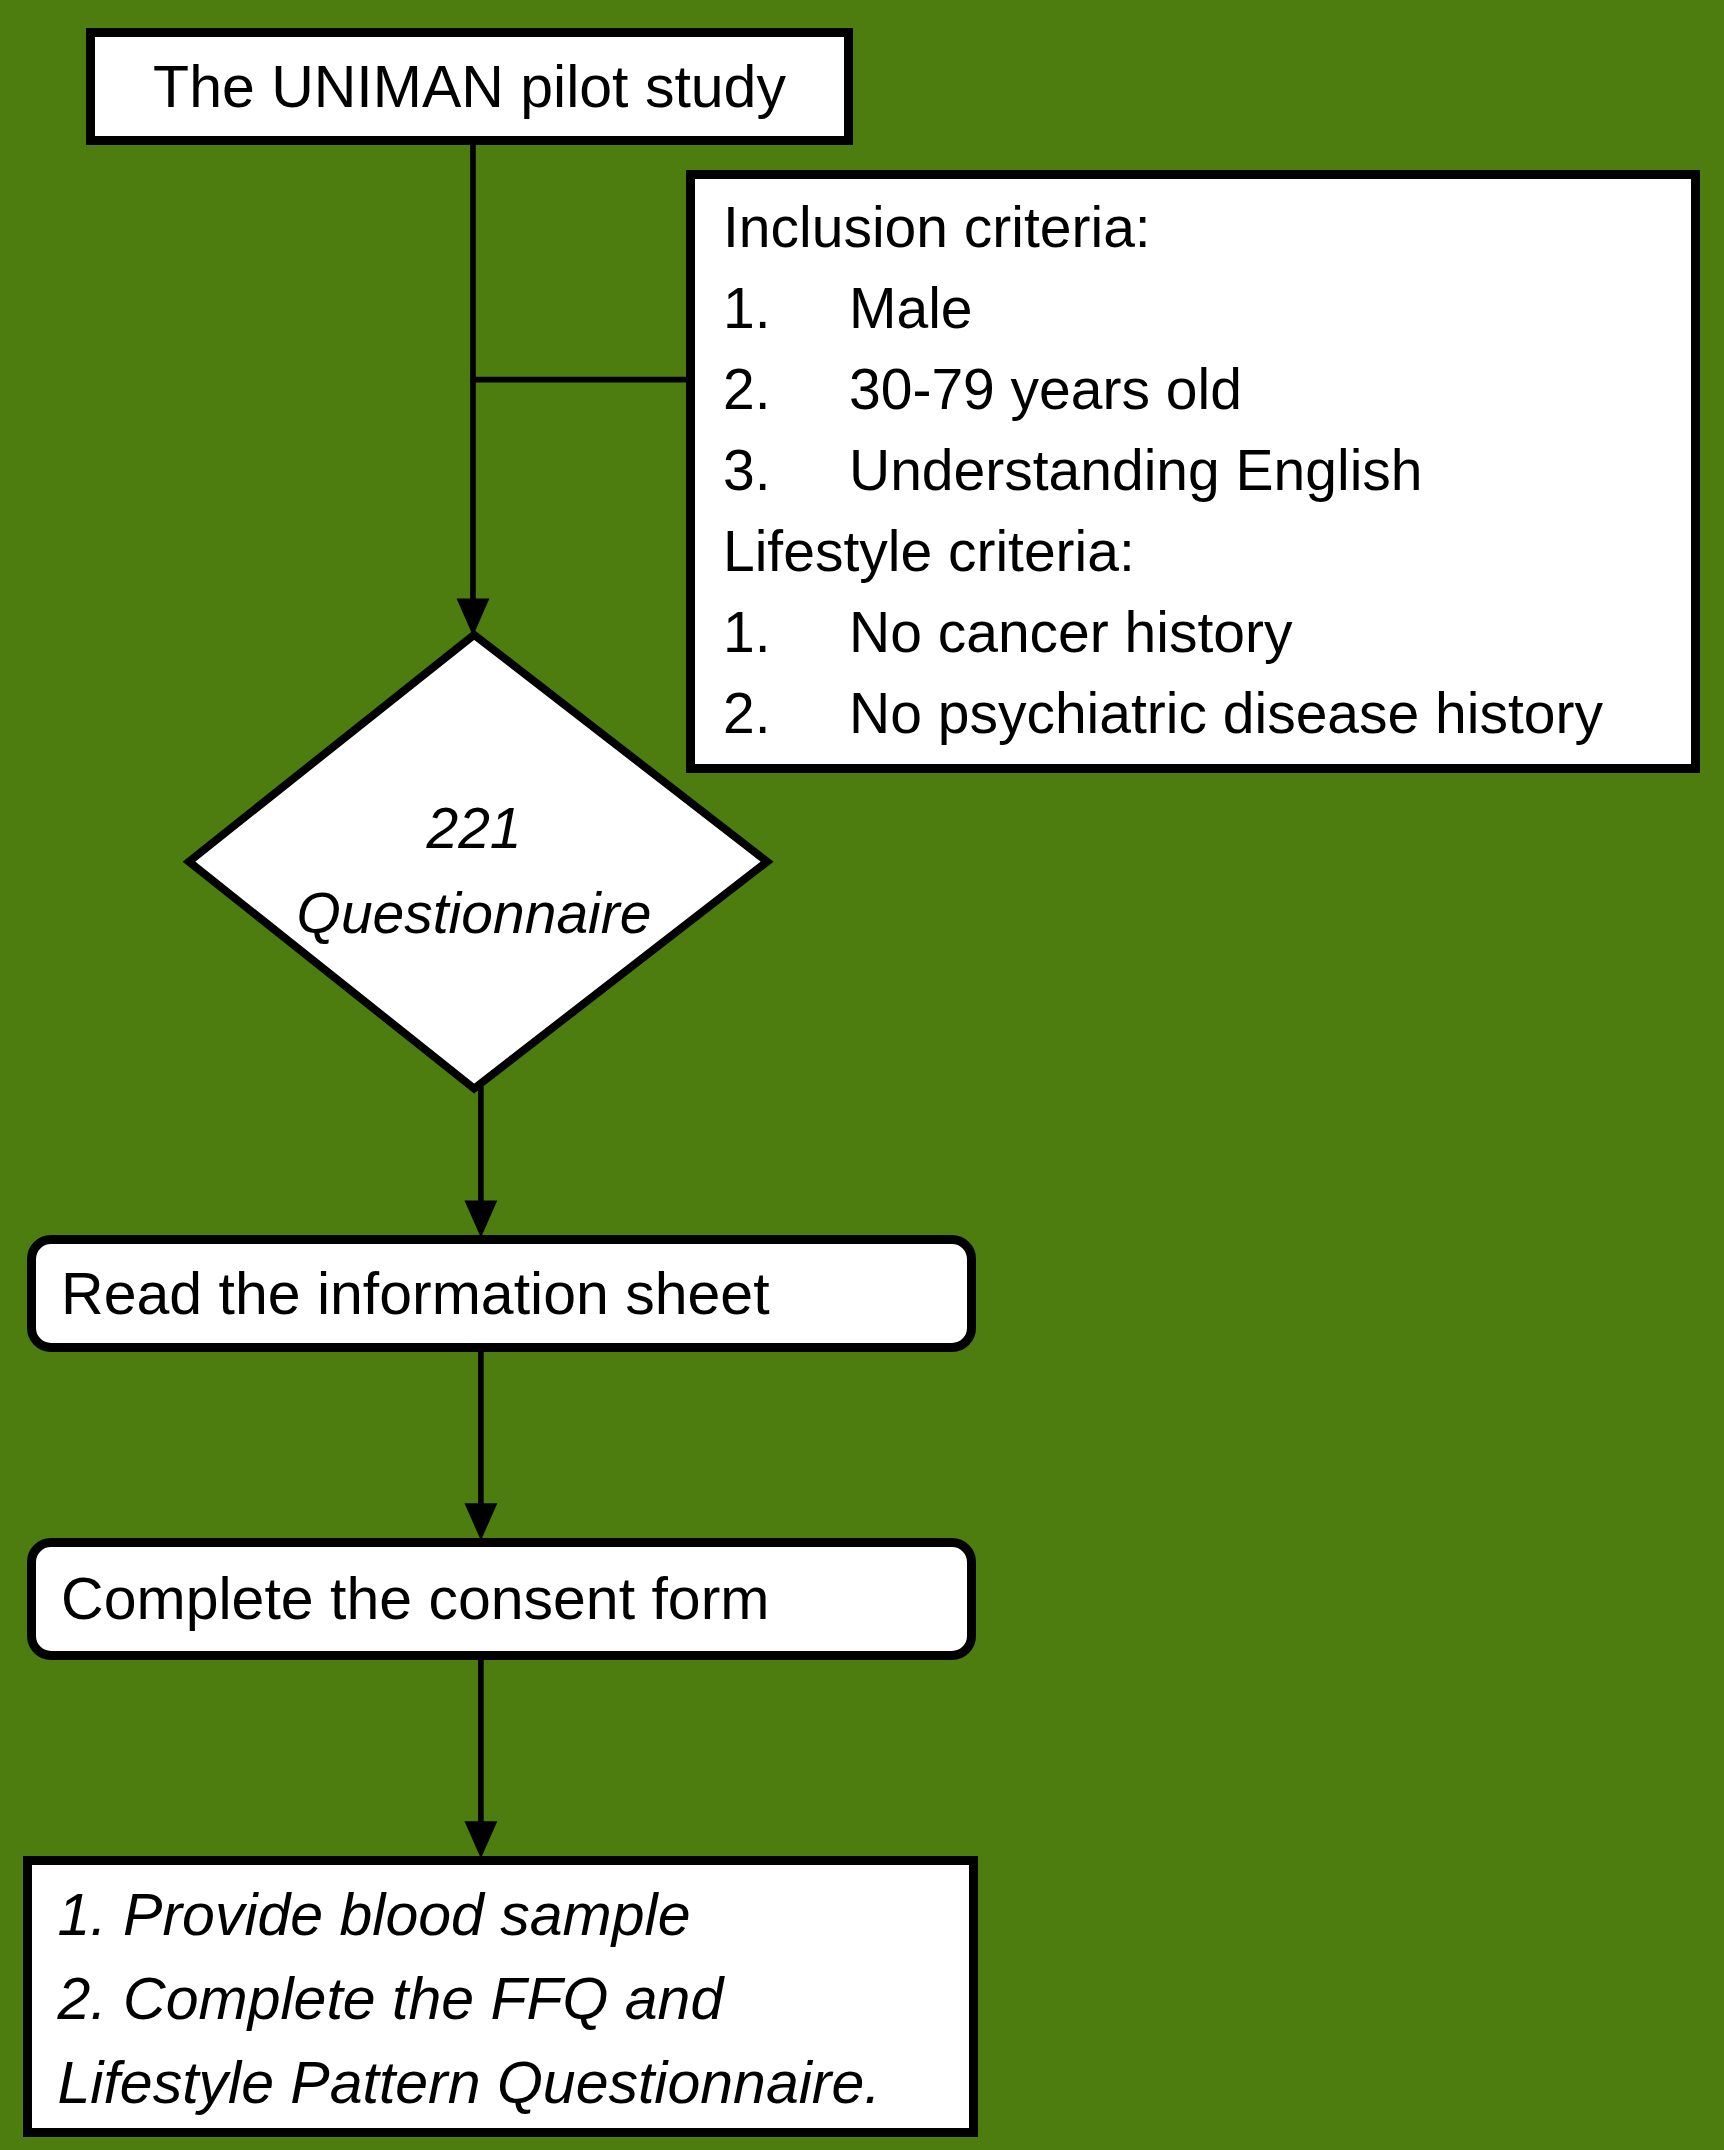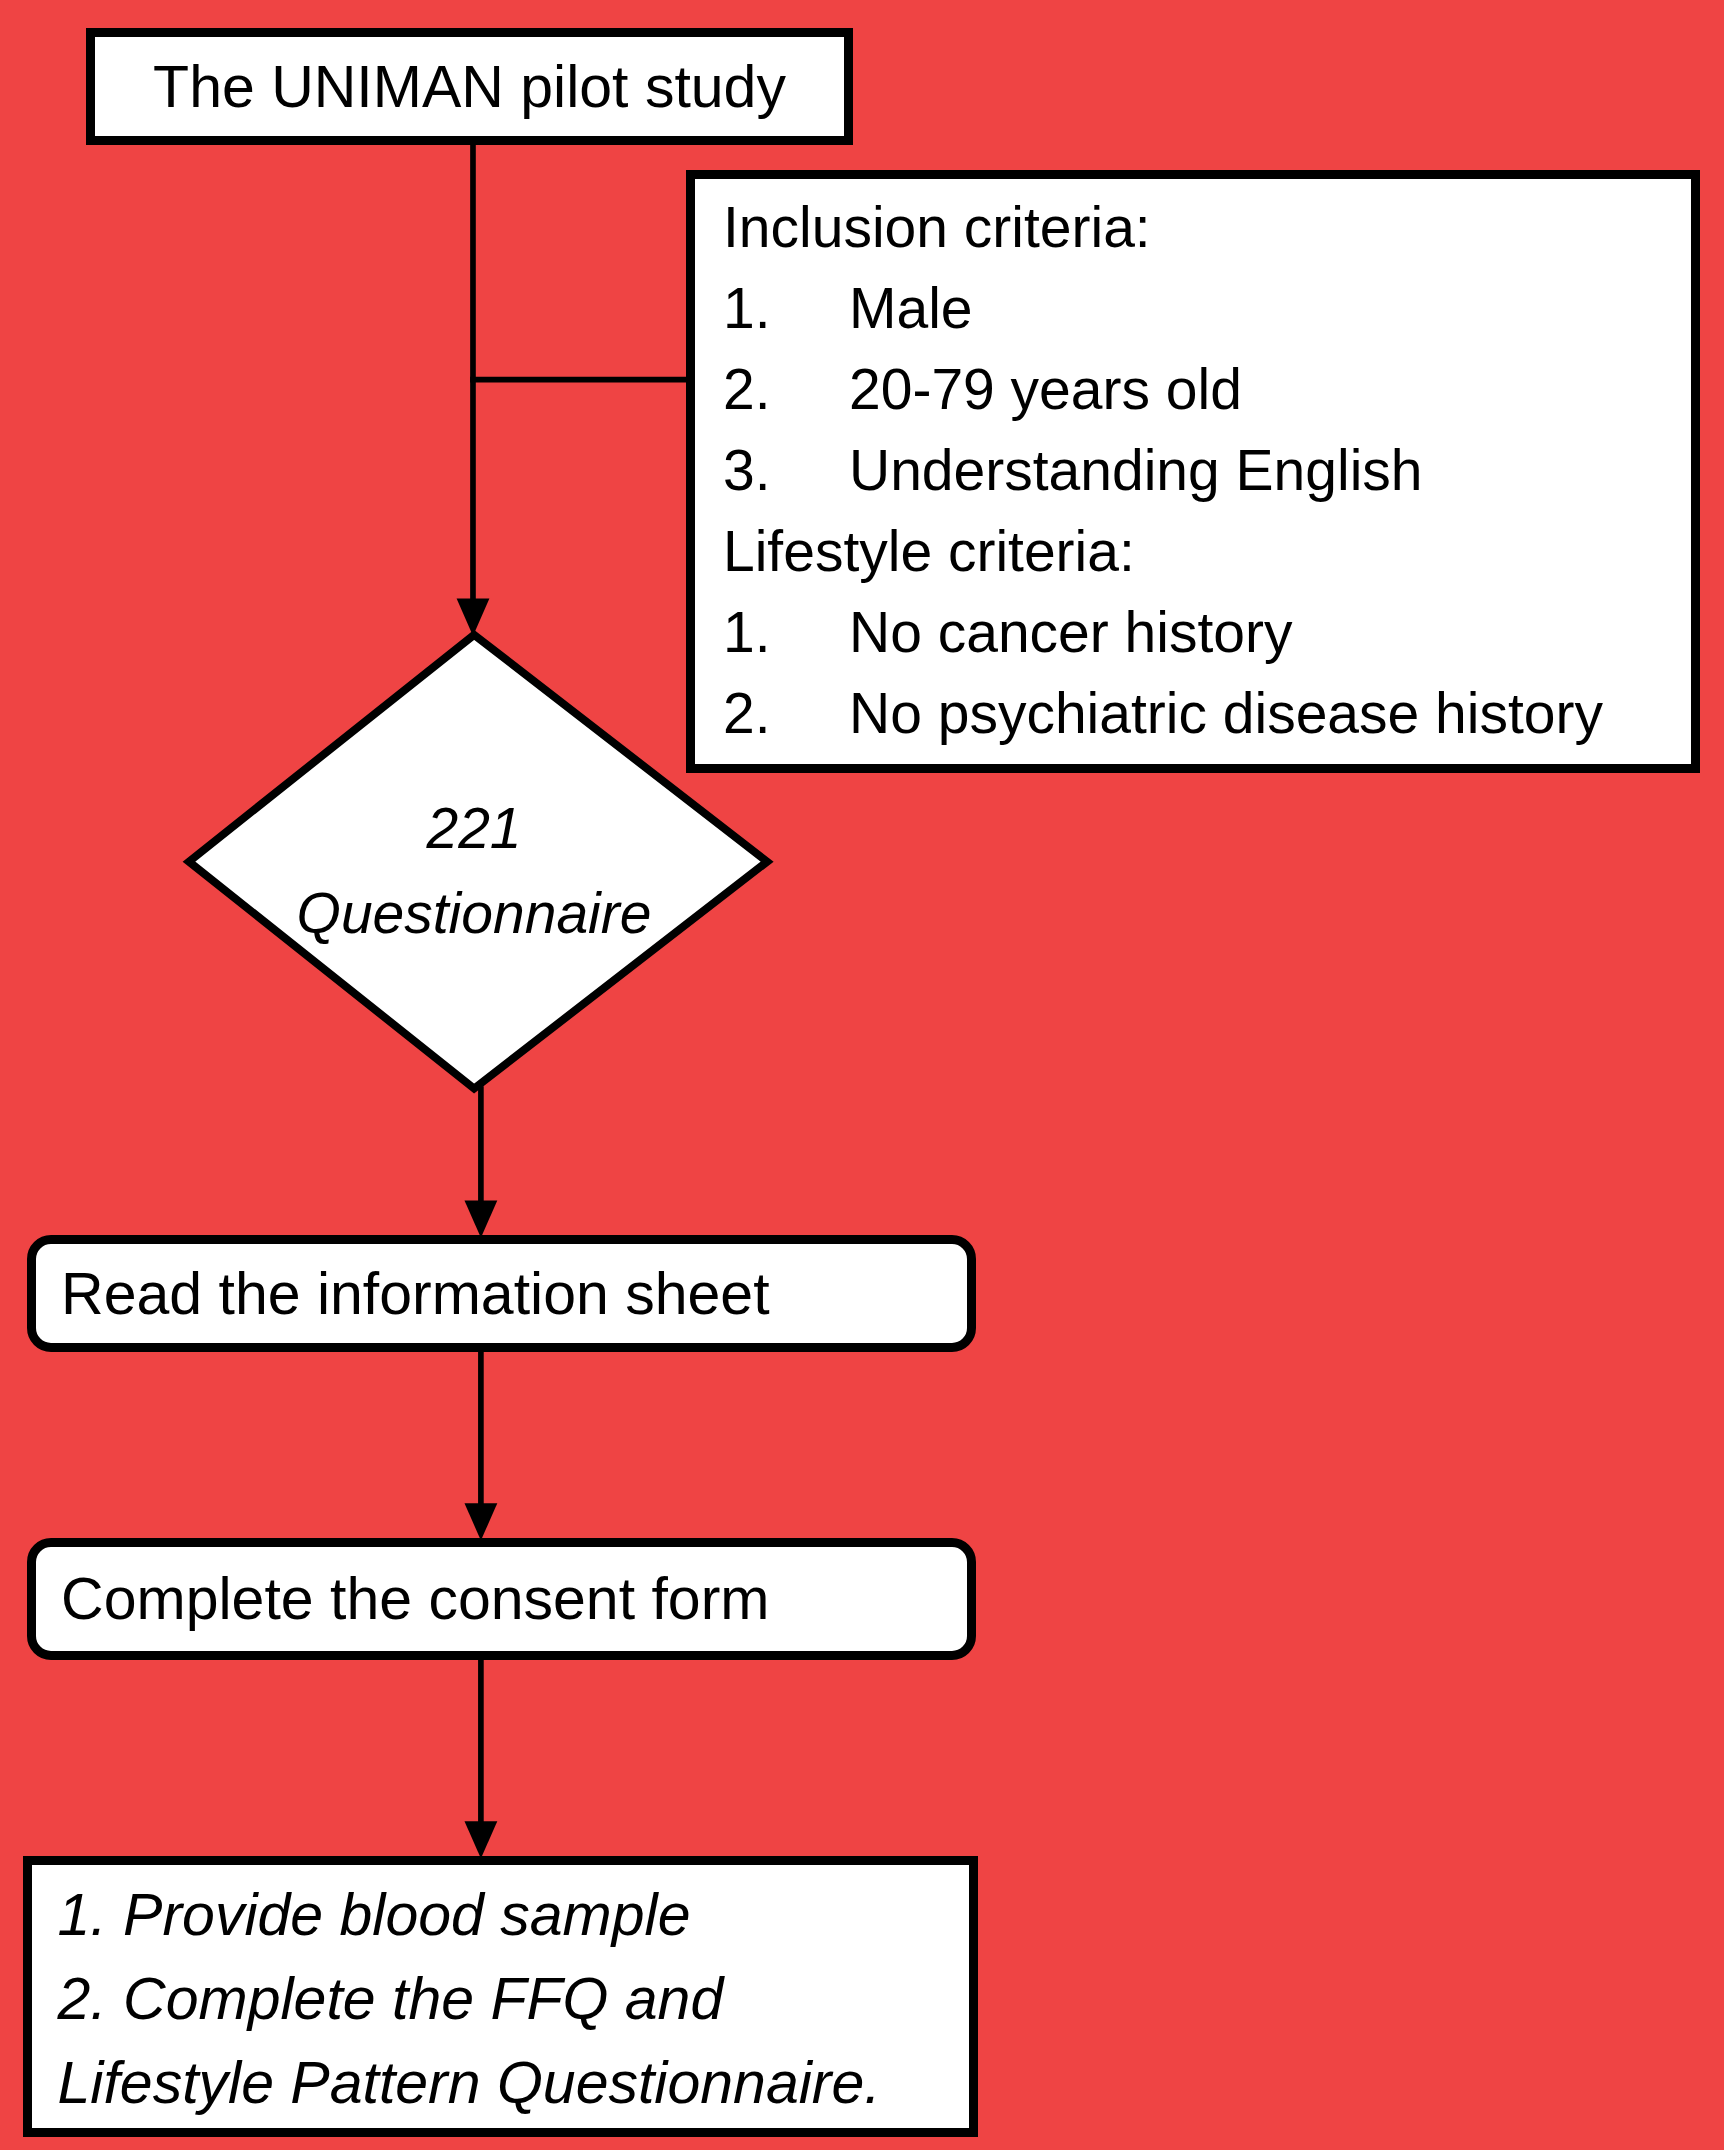--- a/index.html
+++ b/index.html
@@ -4,21 +4,21 @@
 <style>
   html, body {
     margin: 0;
     padding: 0;
     background: #ffffff;
   }
   #stage {
     position: relative;
     width: 1725px;
     height: 2151px;
-    background: #ef4444;
+    background: #4d7c0f;
     font-family: "Liberation Sans", "DejaVu Sans", sans-serif;
     color: #000000;
     overflow: hidden;
   }
   #connector-layer {
     position: absolute;
     left: 0; top: 0;
     width: 1725px;
     height: 2151px;
   }
@@ -124,21 +124,21 @@
   </div>
 
   <div class="node criteria-box">
     <div class="crit-line">Inclusion criteria:</div>
     <div class="crit-line">
       <span class="crit-num">1.</span>
       <span>Male</span>
     </div>
     <div class="crit-line">
       <span class="crit-num">2.</span>
-      <span>20-79 years old</span>
+      <span>30-79 years old</span>
     </div>
     <div class="crit-line">
       <span class="crit-num">3.</span>
       <span>Understanding English</span>
     </div>
     <div class="crit-line">Lifestyle criteria:</div>
     <div class="crit-line">
       <span class="crit-num">1.</span>
       <span>No cancer history</span>
     </div>

